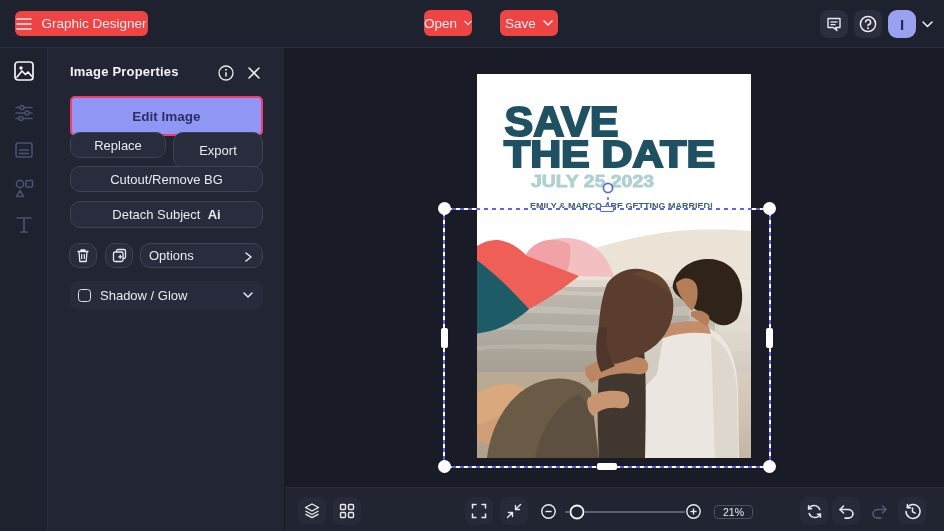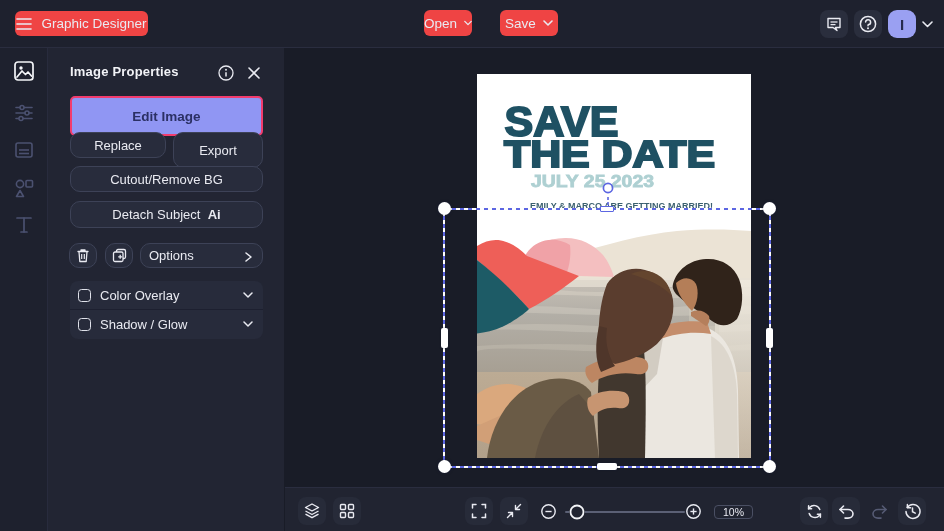--- a/index.html
+++ b/index.html
@@ -275,25 +275,20 @@
           <path d="M4.5,4 V3 a1.5,1.5 0 0 1 1.5,-1.5 h6 a1.5,1.5 0 0 1 1.5,1.5 v6 a1.5,1.5 0 0 1 -1.5,1.5 h-1" fill="none" stroke="#e9eaf1" stroke-width="1.3"></path>
           <path d="M6.2,8.8 h4 M8.2,6.8 v4" stroke="#e9eaf1" stroke-width="1.3"></path>
         </svg>
     </div>
     <div class="pbtn" id="optbtn">Options
       <svg class="abs" style="right:10px; top:8px;" width="7" height="10" viewBox="0 0 7 10">
           <path d="M1,1 L6,5 L1,9" fill="none" stroke="#e9eaf1" stroke-width="1.5" stroke-linecap="round" stroke-linejoin="round"></path>
         </svg>
     </div>
     <div id="rows">
-      <div class="prow"><div class="cbox"></div>Color Overlay
-        <svg class="rowchev" width="10" height="6" viewBox="0 0 10 6">
-            <path d="M1,1 L5,5 L9,1" fill="none" stroke="#e9eaf1" stroke-width="1.5" stroke-linecap="round" stroke-linejoin="round"></path>
-          </svg>
-      </div>
       <div class="prow"><div class="cbox"></div>Shadow / Glow
         <svg class="rowchev" width="10" height="6" viewBox="0 0 10 6">
             <path d="M1,1 L5,5 L9,1" fill="none" stroke="#e9eaf1" stroke-width="1.5" stroke-linecap="round" stroke-linejoin="round"></path>
           </svg>
       </div>
     </div>
   </div>
 
   <div id="bottombar">
     <div class="bbtn" style="left:13px;">
@@ -337,21 +332,21 @@
       </svg>
     <div class="abs" style="left:280px; top:22.5px; width:120px; height:2px; background:#5b6075; border-radius:1px;"></div>
     <svg class="abs" style="left:284px; top:15.5px; background:#212431;" width="16" height="16" viewBox="0 0 16 16">
         <circle cx="8" cy="8" r="6.5" fill="#212431" stroke="#f4f5f8" stroke-width="1.8"></circle>
       </svg>
     <svg class="abs" style="left:401px; top:16px;" width="15" height="15" viewBox="0 0 15 15">
         <circle cx="7.5" cy="7.5" r="6.7" fill="none" stroke="#e9eaf1" stroke-width="1.4"></circle>
         <line x1="4.4" y1="7.5" x2="10.6" y2="7.5" stroke="#e9eaf1" stroke-width="1.4"></line>
         <line x1="7.5" y1="4.4" x2="7.5" y2="10.6" stroke="#e9eaf1" stroke-width="1.4"></line>
       </svg>
-    <div id="zoomtxt">10%</div>
+    <div id="zoomtxt">21%</div>
     <div class="bbtn" style="left:515px;">
       <svg width="17" height="17" viewBox="0 0 17 17">
           <g fill="none" stroke="#e9eaf1" stroke-width="1.5" stroke-linecap="round">
             <path d="M13.8,6.5 A6,6 0 0 0 3.6,4.6 L2.6,5.8"></path>
             <path d="M2.6,2.8 V5.8 H5.6"></path>
             <path d="M3.2,10.5 A6,6 0 0 0 13.4,12.4 L14.4,11.2"></path>
             <path d="M14.4,14.2 V11.2 H11.4"></path>
           </g>
         </svg>
     </div>

